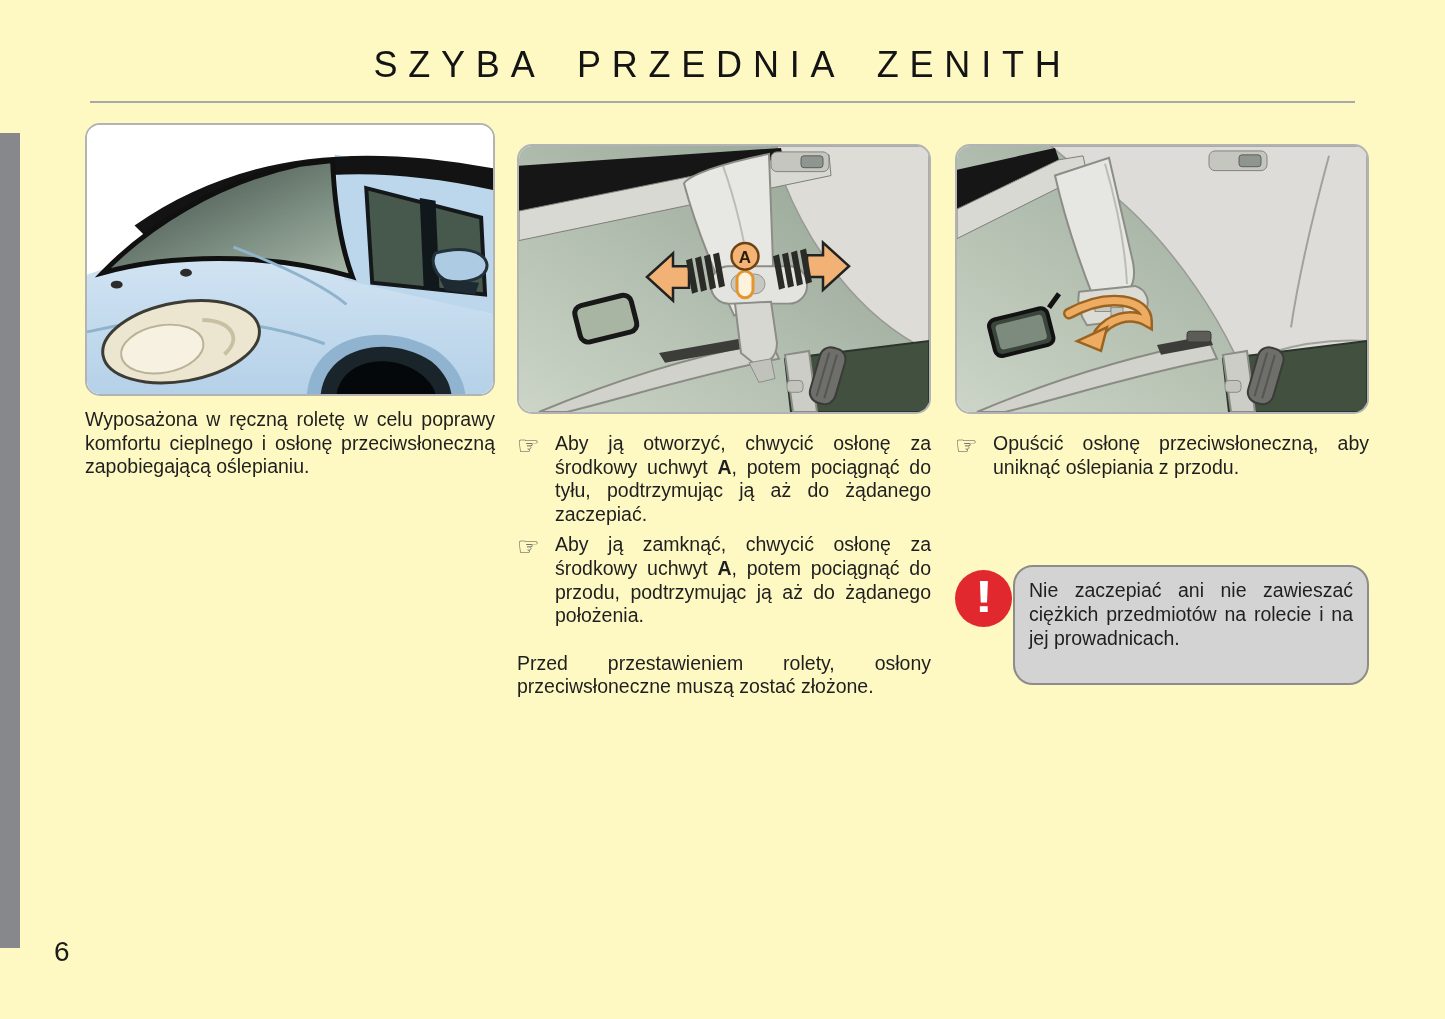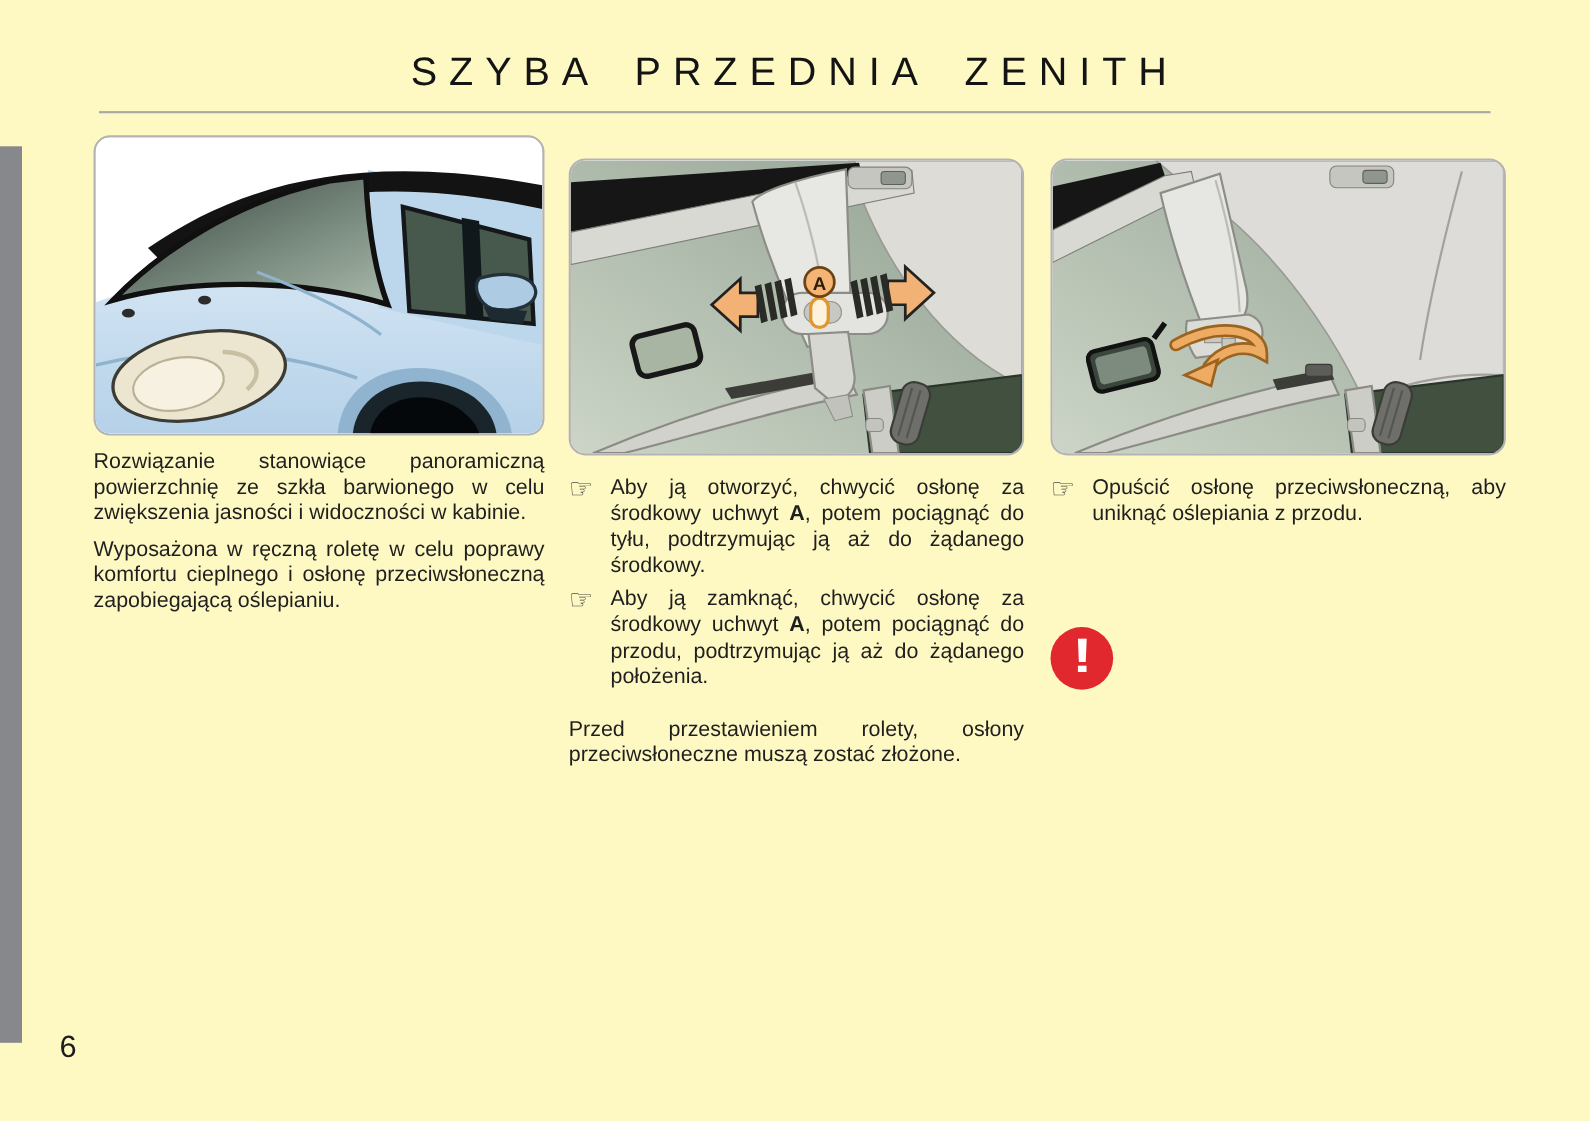--- a/index.html
+++ b/index.html
@@ -89,21 +89,20 @@
           <ellipse cx="95" cy="220" rx="80" ry="40" fill="#ece6d0" stroke="#3c3c34" stroke-width="3"></ellipse>
           <ellipse cx="75" cy="224" rx="42" ry="24" fill="#f6f1e0" stroke="#b9b297" stroke-width="2"></ellipse>
           <path d="M120,202 C150,208 156,228 136,240" fill="none" stroke="#c9c0a4" stroke-width="4"></path>
         </g>
         <path d="M222,273 C228,212 300,198 352,228 C372,242 380,258 382,273 Z" fill="#90b4cf"></path>
         <path d="M236,273 C242,224 306,212 348,240 C362,252 366,262 368,273 Z" fill="#1a242b"></path>
         <path d="M252,273 C258,238 306,230 336,252 C346,260 350,266 352,273 Z" fill="#05080a"></path>
       </svg>
     </div>
     <div class="paras">
-      <p class="para">Rozwiązanie stanowiące panoramiczną powierzchnię ze szkła barwionego w celu zwiększenia jasności i widoczności w kabinie.</p>
       <p class="para">Wyposażona w ręczną roletę w celu poprawy komfortu cieplnego i osłonę przeciwsłoneczną zapobiegającą oślepianiu.</p>
     </div>
   </div>
 
   <div class="col col2">
     <div class="fig">
       <svg viewBox="0 0 410 270" preserveAspectRatio="none">
         <defs>
           <linearGradient id="glass2" x1="1" y1="0" x2="0" y2="1">
             <stop offset="0" stop-color="#90a090"></stop>
@@ -143,21 +142,21 @@
           <path d="M254,112 l6,-2 l6,34 l-6,2 Z M263,110 l6,-2 l6,34 l-6,2 Z M272,108 l6,-2 l6,34 l-6,2 Z M281,106 l6,-2 l6,34 l-6,2 Z" fill="#2a2a26"></path>
         </g>
         <rect x="218" y="127" width="16" height="27" rx="8" fill="#fdf2dc" stroke="#e3952f" stroke-width="3"></rect>
         <circle cx="226" cy="112" r="13.5" fill="#f3b476" stroke="#6b4312" stroke-width="2.5"></circle>
         <text x="226" y="119" text-anchor="middle" font-size="17" font-weight="bold" fill="#2e1d06">A</text>
       </svg>
     </div>
     <ul class="bullets">
       <li class="bullet">
         <span class="hand-icon">☞</span>
-        <p><span>Aby ją otworzyć, chwycić osłonę za środkowy uchwyt </span><b>A</b><span>, potem pociągnąć do tyłu, podtrzymując ją aż do żądanego środkowy.</span></p>
+        <p><span>Aby ją otworzyć, chwycić osłonę za środkowy uchwyt </span><b>A</b><span>, potem pociągnąć do tyłu, podtrzymując ją aż do żądanego zaczepiać.</span></p>
       </li>
       <li class="bullet">
         <span class="hand-icon">☞</span>
         <p><span>Aby ją zamknąć, chwycić osłonę za środkowy uchwyt </span><b>A</b><span>, potem pociągnąć do przodu, podtrzymując ją aż do żądanego położenia.</span></p>
       </li>
     </ul>
     <p class="para note">Przed przestawieniem rolety, osłony przeciwsłoneczne muszą zostać złożone.</p>
   </div>
 
   <div class="col col3">
@@ -207,18 +206,21 @@
     <ul class="bullets">
       <li class="bullet">
         <span class="hand-icon">☞</span>
         <p><span>Opuścić osłonę przeciwsłoneczną, aby uniknąć oślepiania z przodu.</span><b></b><span></span></p>
       </li>
     </ul>
     <div class="warning">
       <div class="warn-icon">
         <span>!</span>
       </div>
+      <div class="warn-box">
+        <p>Nie zaczepiać ani nie zawieszać ciężkich przedmiotów na rolecie i na jej prowadnicach.</p>
+      </div>
     </div>
   </div>
 
   <div class="page-num">6</div>
 
 </div>
 
 </body></html>

